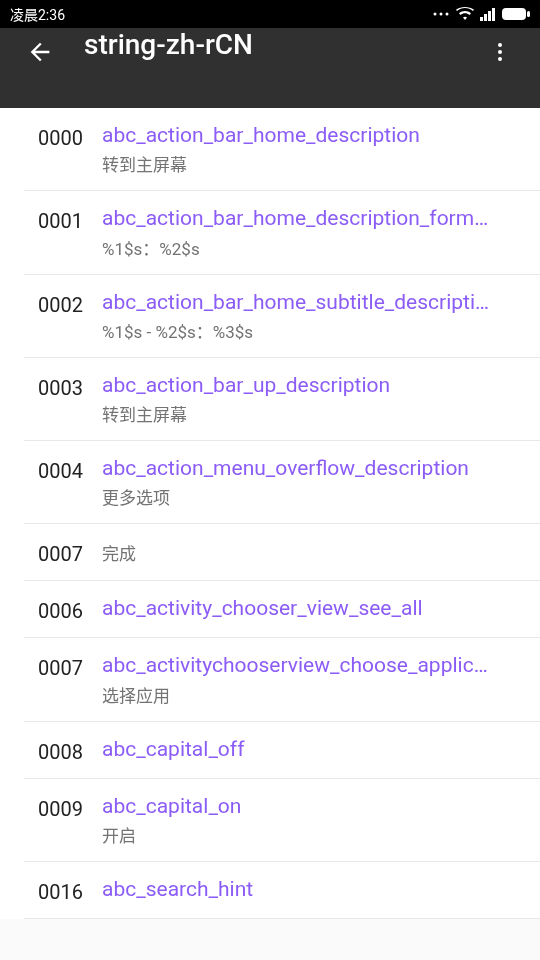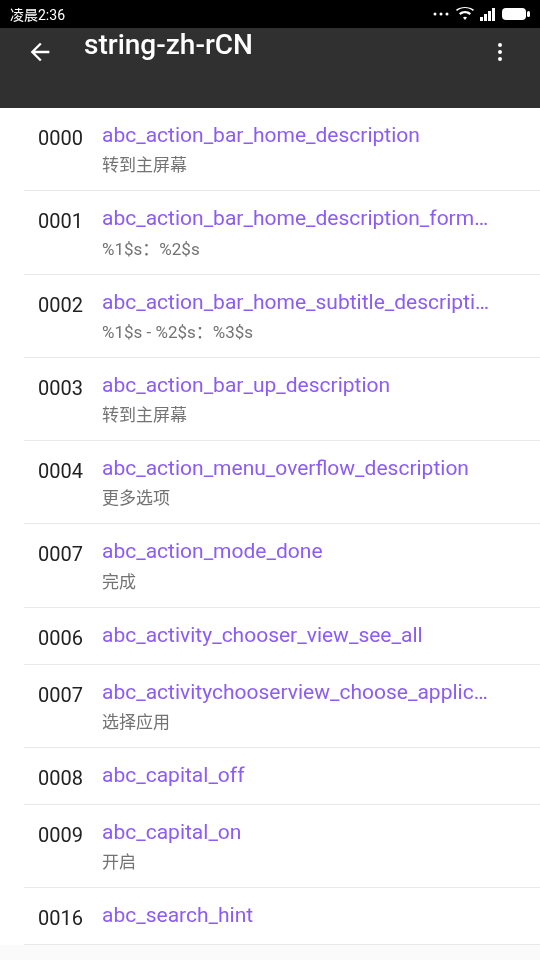--- a/index.html
+++ b/index.html
@@ -183,21 +183,20 @@
     <div class="list-row">
       <div class="row-index">0004</div>
       <div class="row-content">
         <div class="row-key">abc_action_menu_overflow_description</div>
         <div class="row-value">更多选项</div>
       </div>
     </div>
     <div class="list-row">
       <div class="row-index">0007</div>
       <div class="row-content">
-        <div class="row-key">abc_action_mode_done</div>
         <div class="row-value">完成</div>
       </div>
     </div>
     <div class="list-row">
       <div class="row-index">0006</div>
       <div class="row-content">
         <div class="row-key">abc_activity_chooser_view_see_all</div>
       </div>
     </div>
     <div class="list-row">

